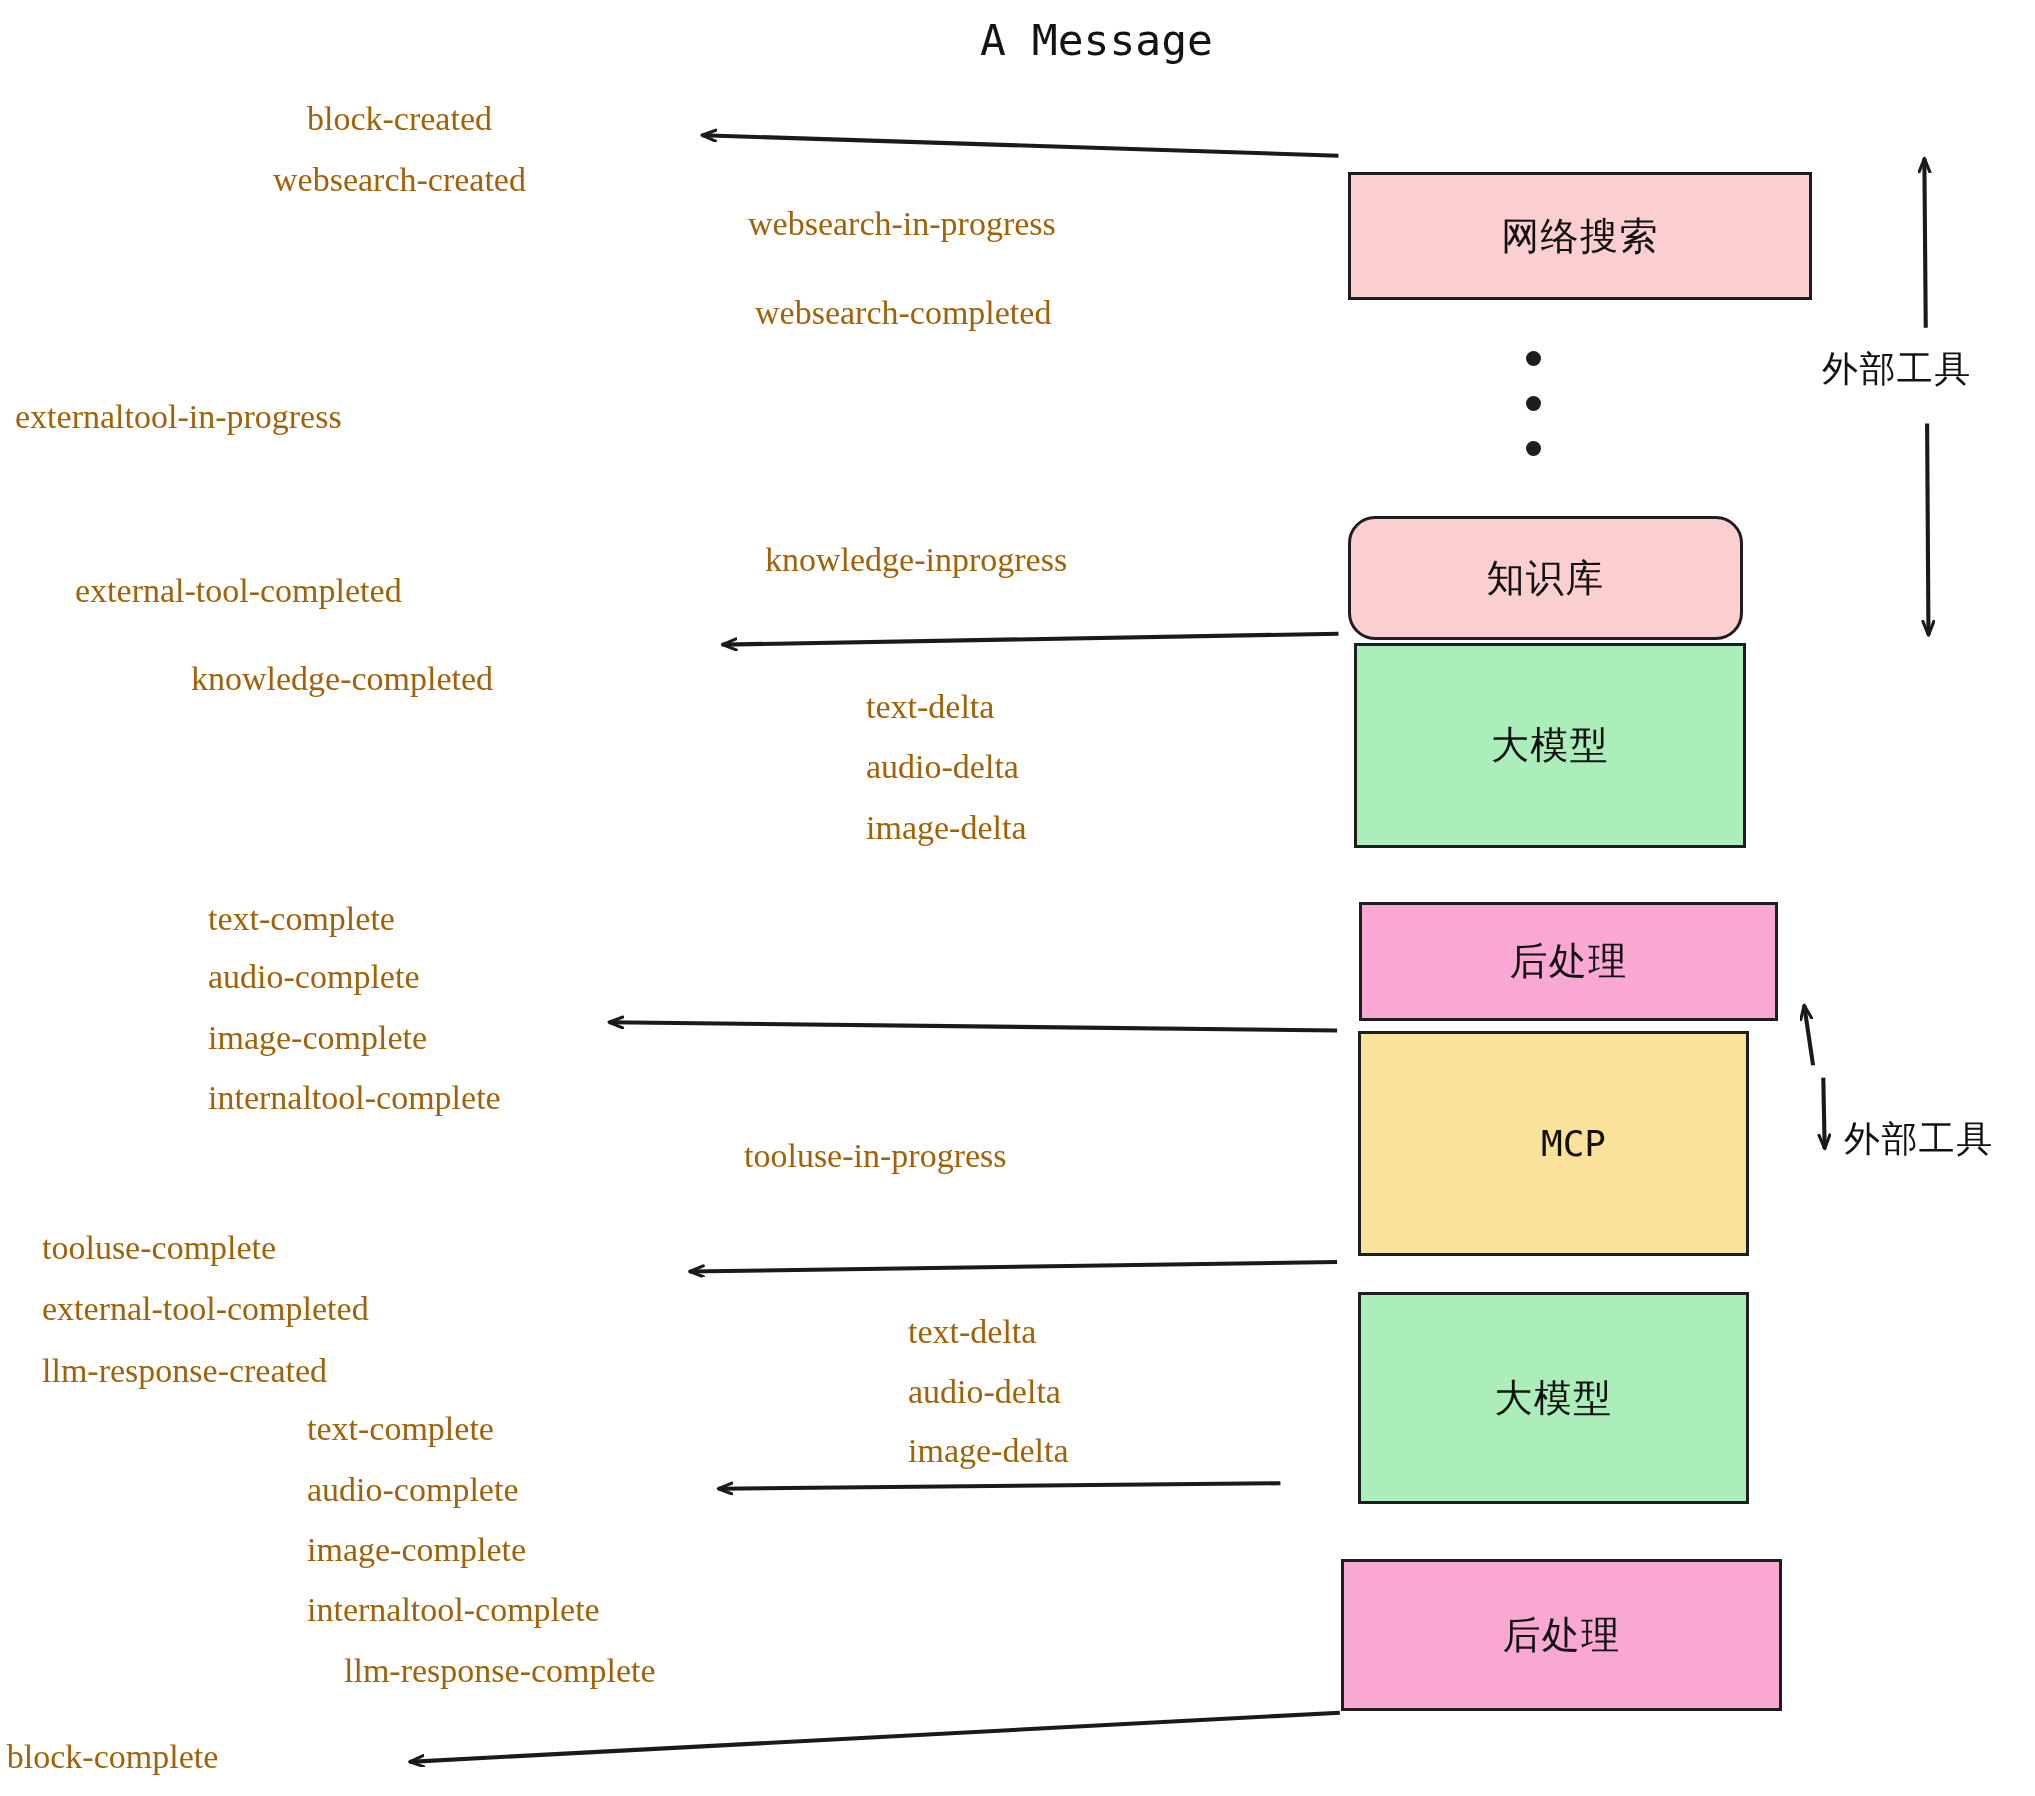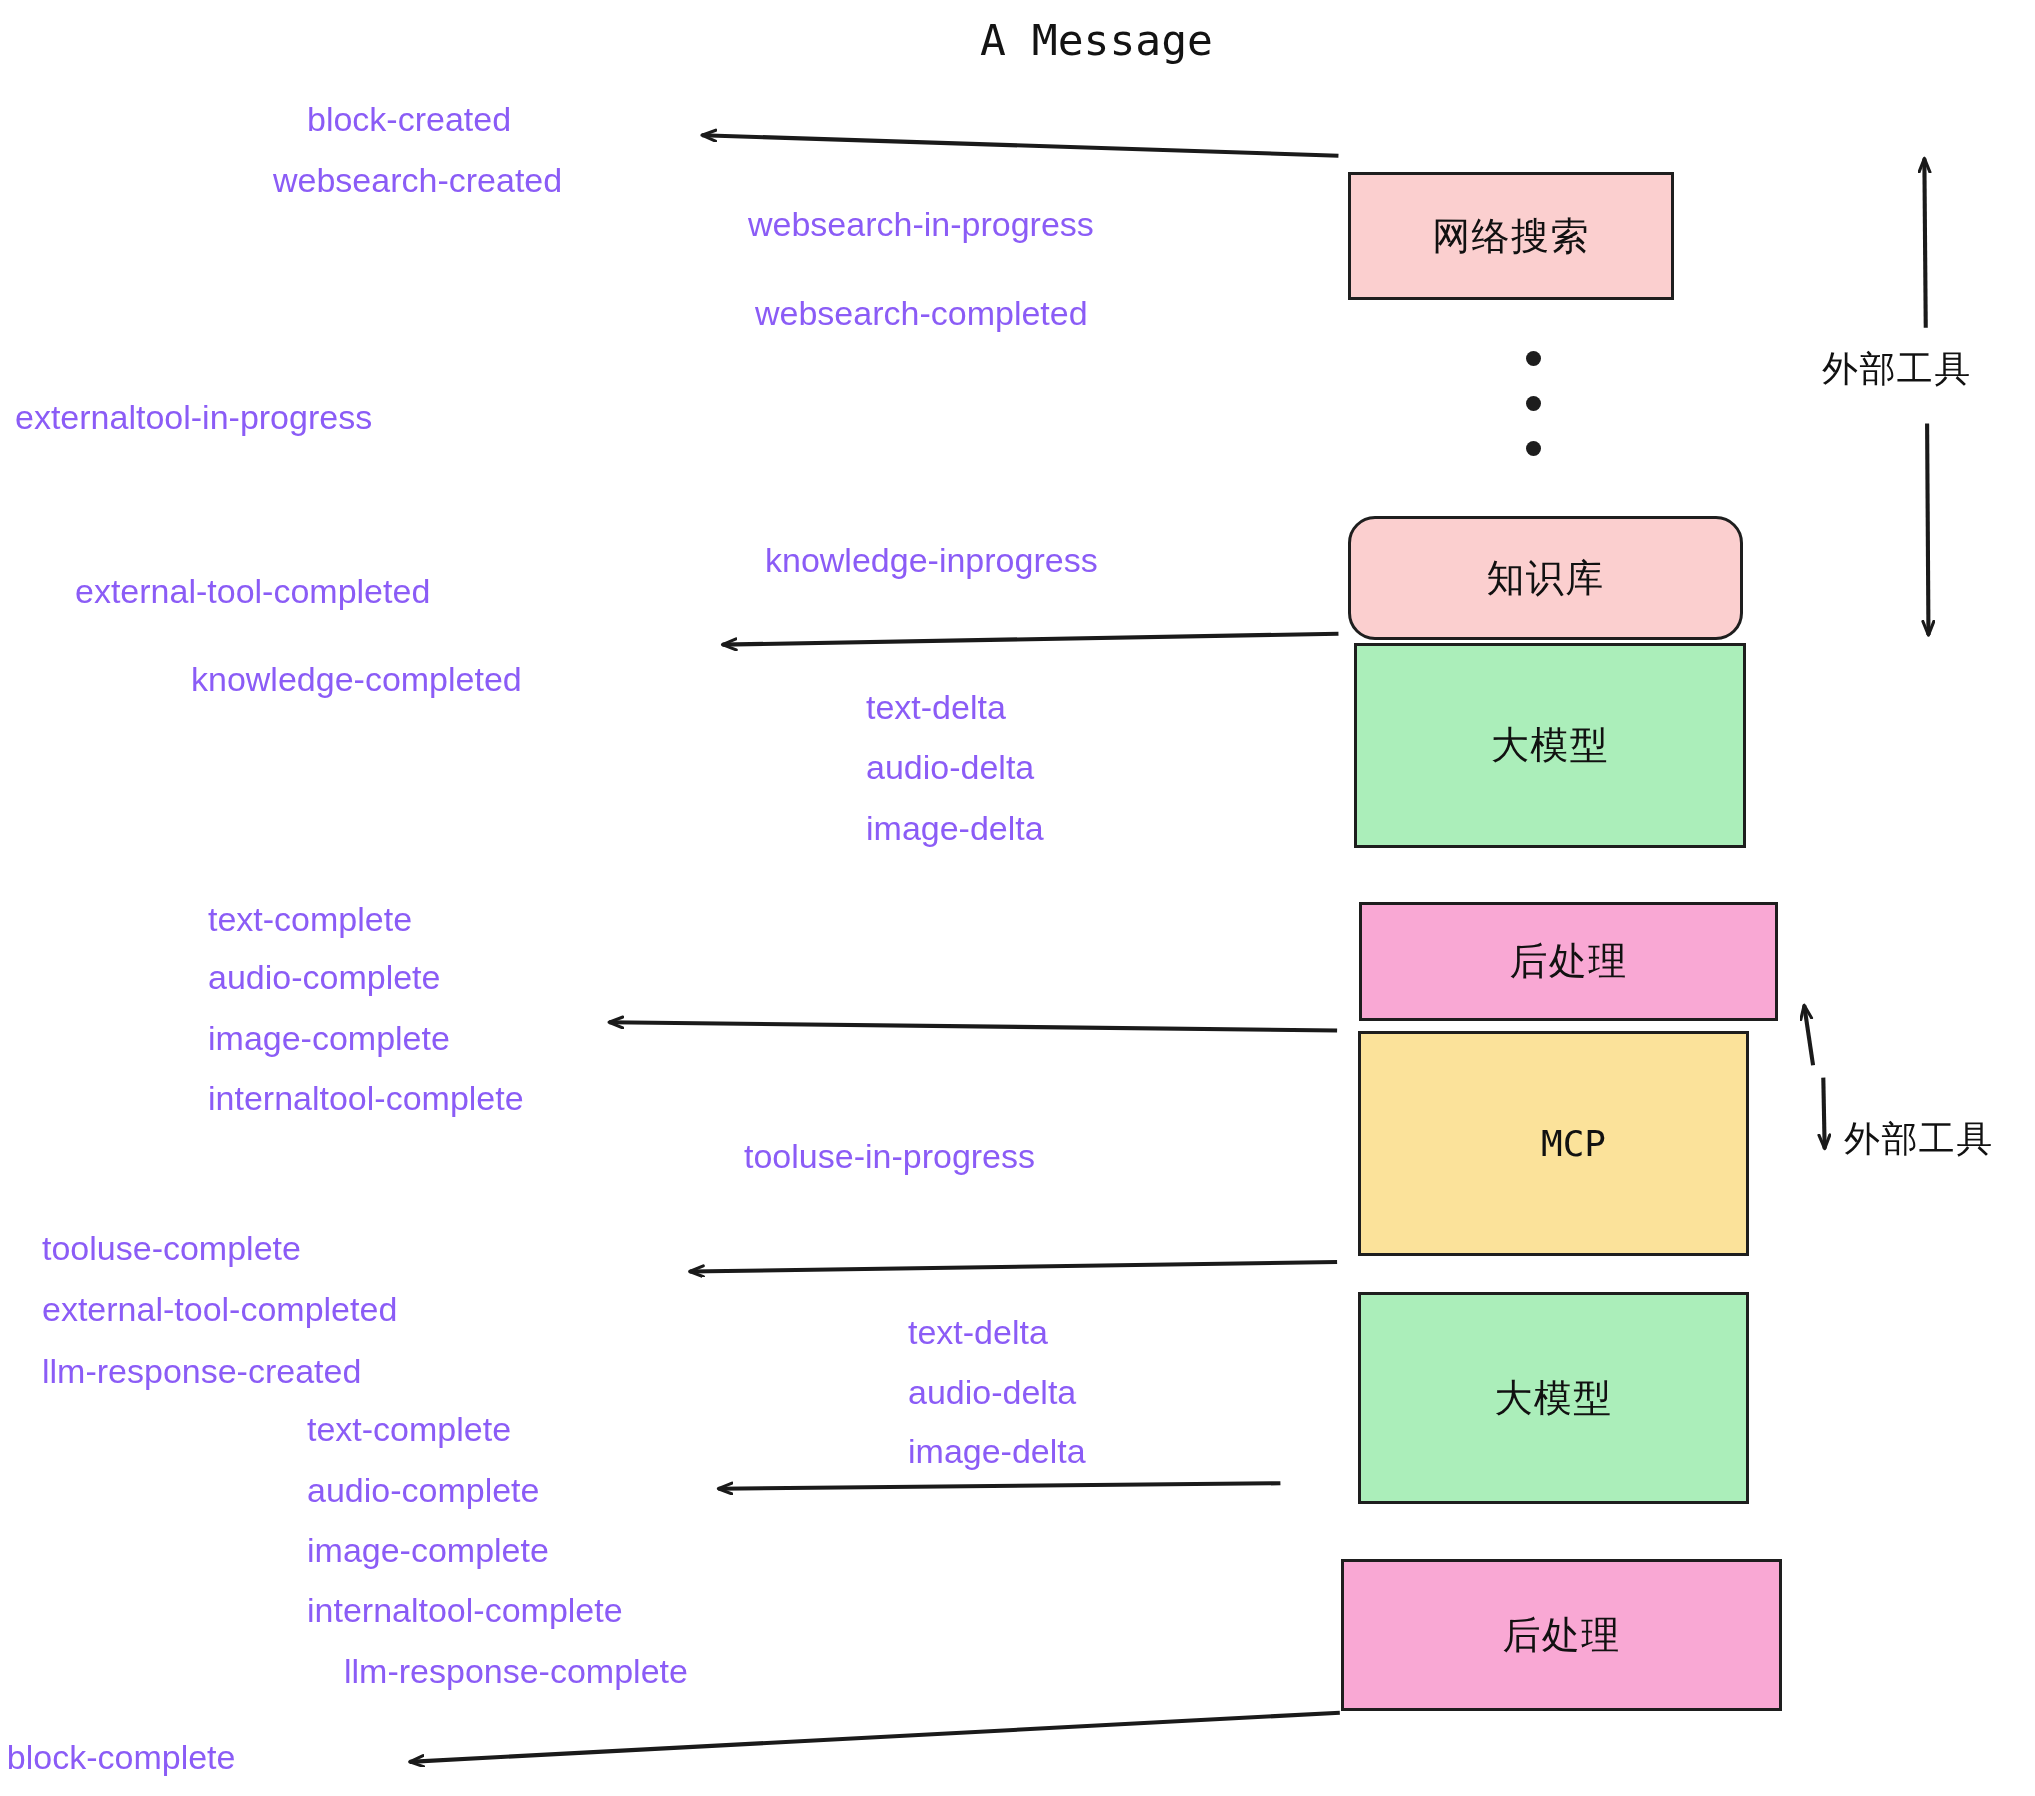--- a/index.html
+++ b/index.html
@@ -11,26 +11,26 @@
   #stage{
     position:relative;
     width:2035px;
     height:1796px;
     background:#fff;
     overflow:hidden;
   }
   
   .evt{
     position:absolute;
-    font-family:Liberation Sans, sans-serif;
+    font-family:Liberation Serif, serif;
     font-size:34px;
     line-height:1.0;
     letter-spacing:0px;
     white-space:nowrap;
-    color:#8b5cf6;
+    color:#a16207;
   }
   .title{
     position:absolute;
     font-family:"DejaVu Sans Mono", monospace;
     font-size:43px;
     white-space:nowrap;
     color:#131313;
   }
   
   .box{
@@ -107,21 +107,21 @@
 
     <line x1="2822" y1="620" x2="2824" y2="930" stroke="#1a1a1a" stroke-width="6" marker-end="url(#ahup)"></line>
 
     <line x1="2655" y1="1560" x2="2642" y2="1472" stroke="#1a1a1a" stroke-width="6" marker-end="url(#ahup)"></line>
 
     <line x1="2670" y1="1578" x2="2672" y2="1682" stroke="#1a1a1a" stroke-width="6" marker-end="url(#ahup)"></line>
   </svg>
 
   <div class="title" style="left:980px;top:15px;">A Message</div>
 
-  <div class="box pink" style="left:1348px;top:172px;width:326px;height:128px;">
+  <div class="box pink" style="left:1348px;top:172px;width:464px;height:128px;">
     <span>网络搜索</span>
   </div>
 
   <div class="box pink" style="left:1348px;top:516px;width:395px;height:124px;border-radius:27px;">
     <span>知识库</span>
   </div>
 
   <div class="box green" style="left:1354px;top:643px;width:392px;height:205px;">
     <span>大模型</span>
   </div>

